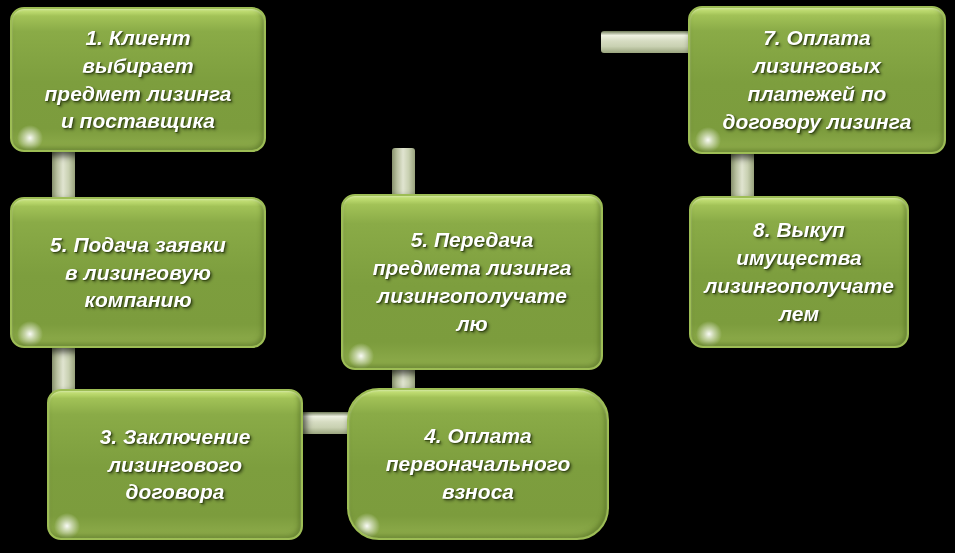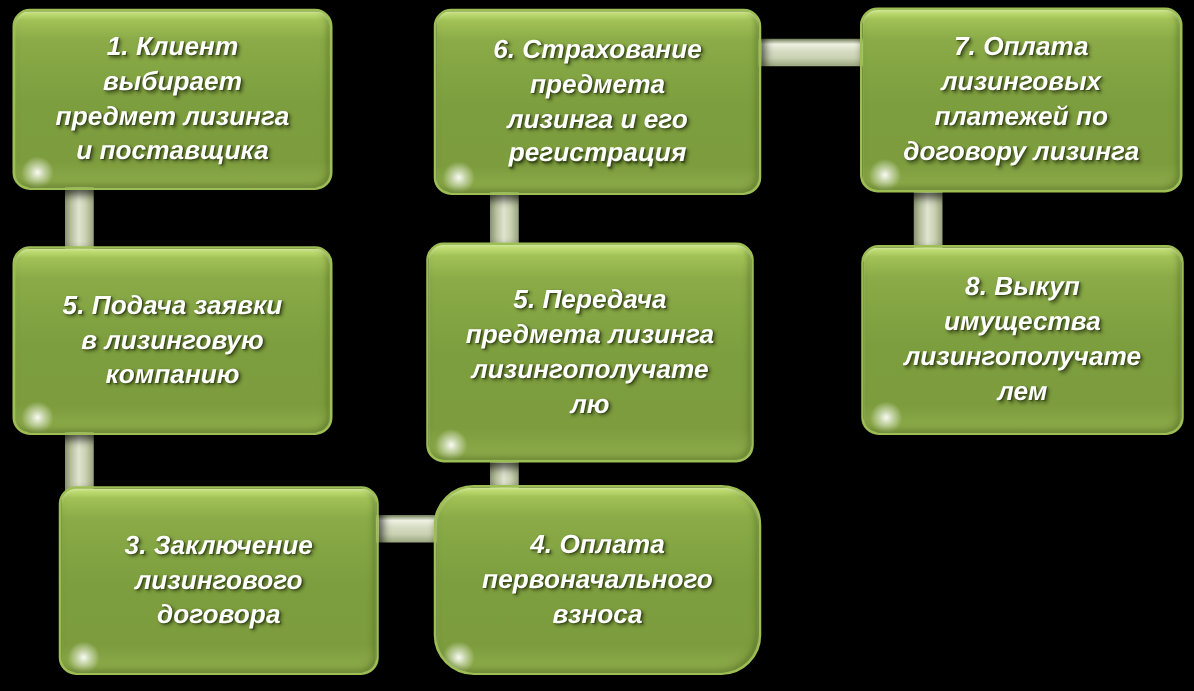--- a/index.html
+++ b/index.html
@@ -98,32 +98,26 @@
     <span class="box-text">4. Оплата
 первоначального
 взноса</span>
   </div>
   <div class="box" style="left:341px; top:194px; width:262px; height:176px;">
     <span class="box-text">5. Передача
 предмета лизинга
 лизингополучате
 лю</span>
   </div>
-  <div class="box" style="left:347px; top:7px;   width:262px; height:149px;">
-    <span class="box-text">6. Страхование
-предмета
-лизинга и его
-регистрация</span>
-  </div>
   <div class="box" style="left:688px; top:6px;   width:258px; height:148px;">
     <span class="box-text">7. Оплата
 лизинговых
 платежей по
 договору лизинга</span>
   </div>
-  <div class="box" style="left:689px; top:196px; width:258px; height:152px;justify-content:center;">
+  <div class="box" style="left:689px; top:196px; width:220px; height:152px;justify-content:center;">
     <span class="box-text">8. Выкуп
 имущества
 лизингополучате
 лем</span>
   </div>
 
 </div>
 
 </body></html>

